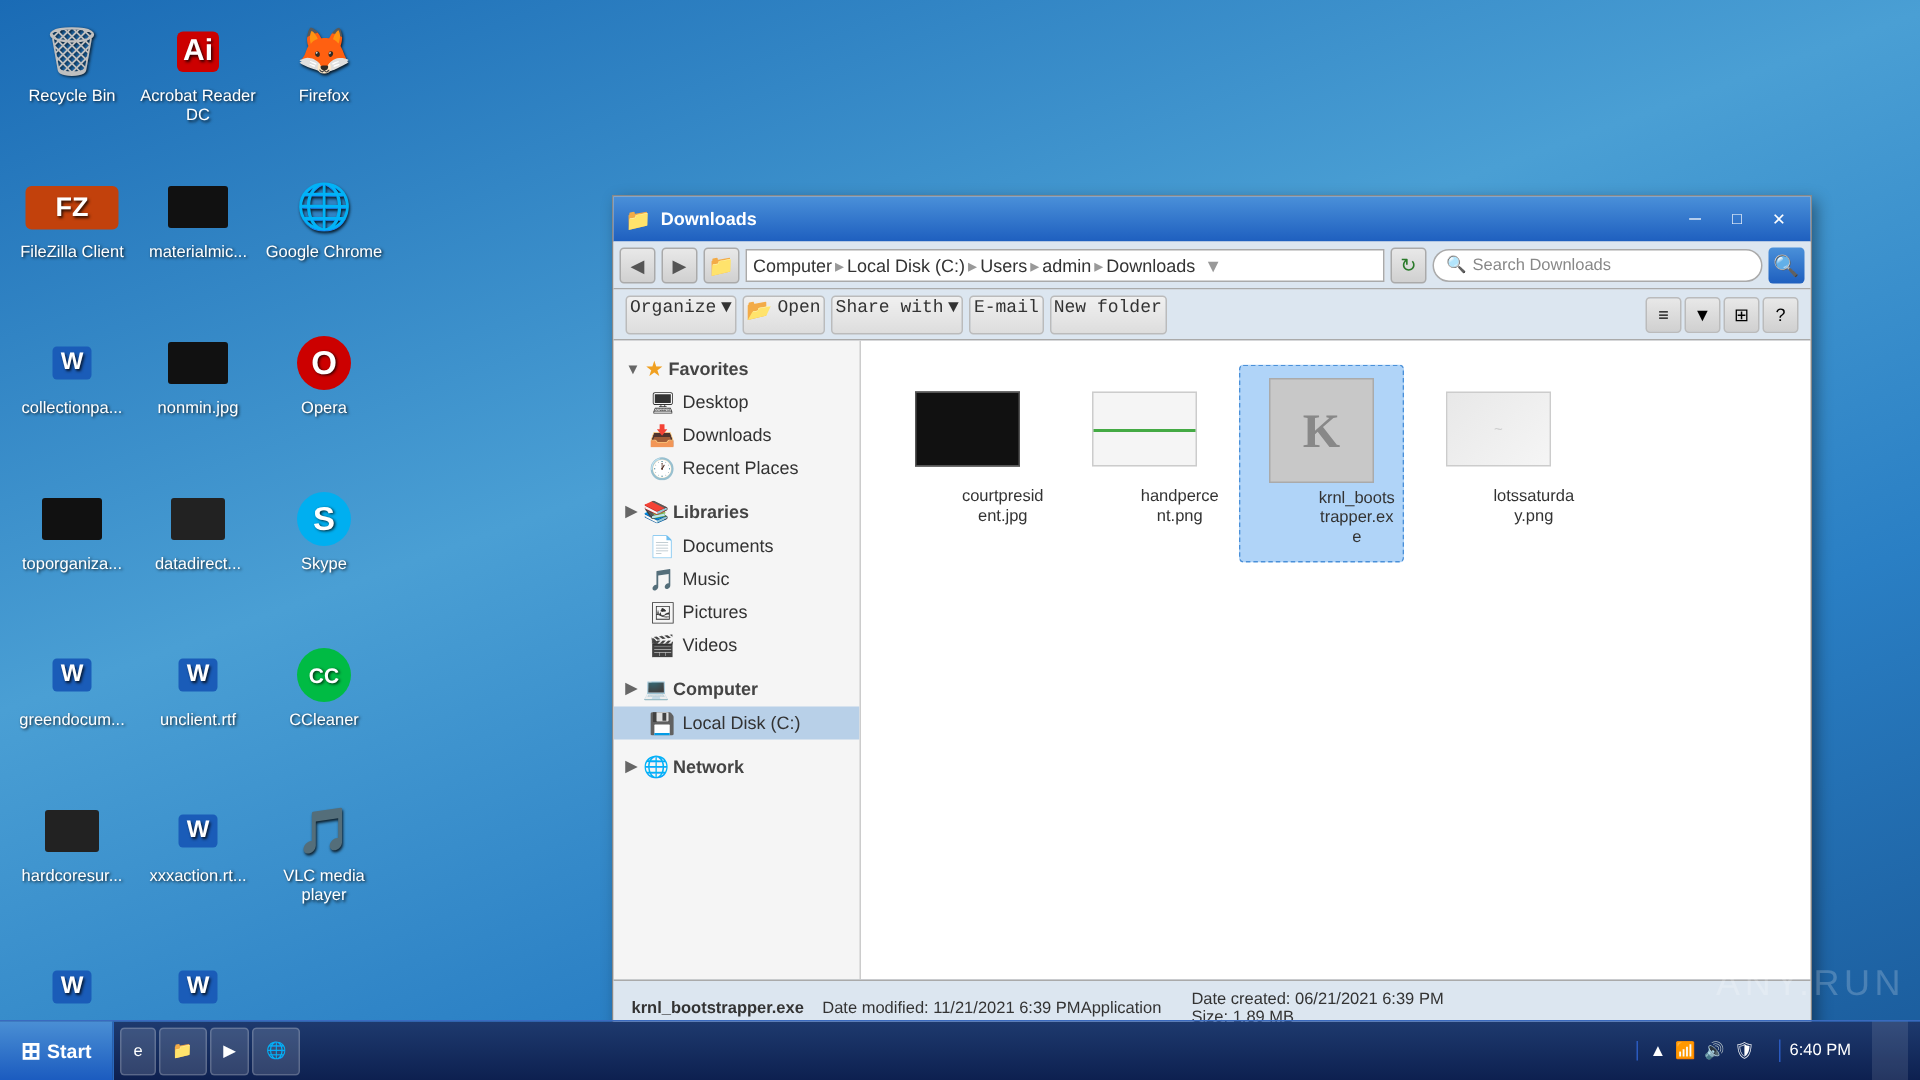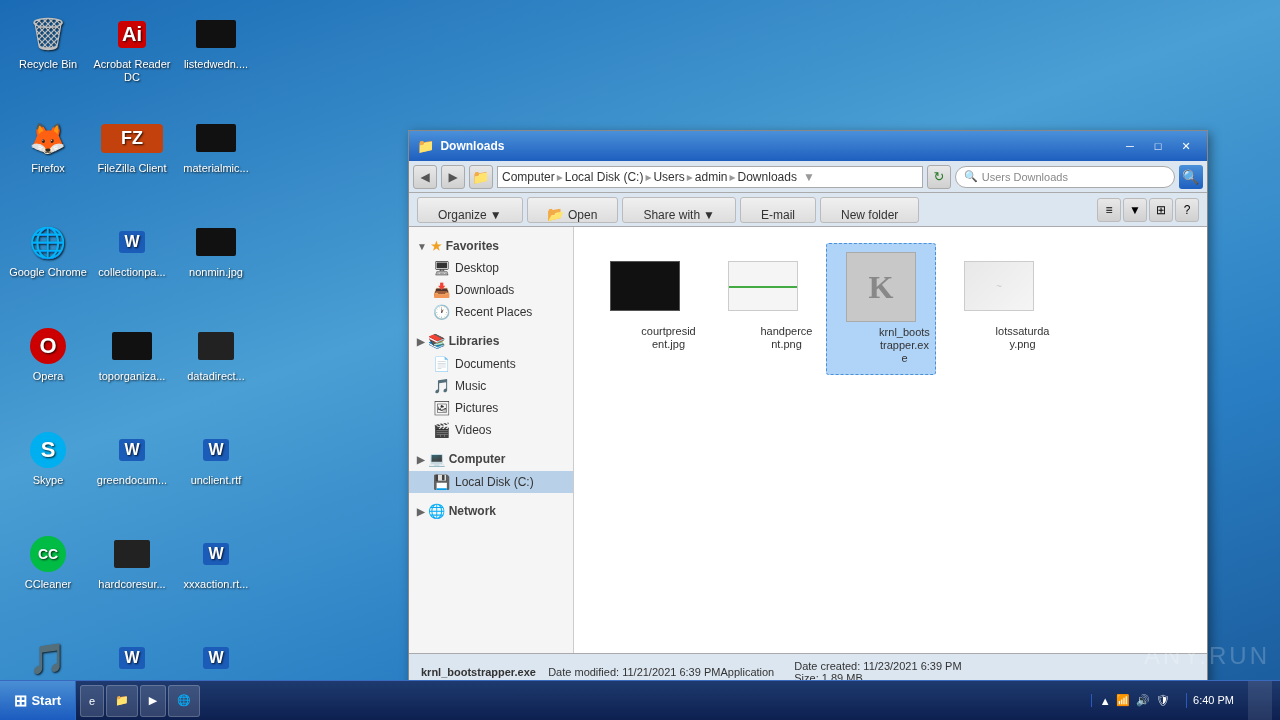--- a/index.html
+++ b/index.html
@@ -242,30 +242,31 @@
       background: #dce6f0;
       display: flex;
       align-items: center;
       padding: 0 8px;
       gap: 4px;
       border-bottom: 1px solid #aaa;
       flex-shrink: 0;
     }
     .tool-btn {
       height: 26px;
-      padding: 0 20px;
+      padding: 0 2px;
       background: linear-gradient(to bottom, #f0f0f0, #ddd);
       border: 1px solid #bbb;
       border-radius: 3px;
       display: flex;
-      align-items: flex-end;
+      align-items: flex-start;
       gap: 3px;
       cursor: pointer;
       font-size: 12px;
       color: #333;
+      font-family: Liberation Mono, monospace;
     }
     .view-controls {
       margin-left: auto;
       display: flex;
       align-items: center;
       gap: 2px;
     }
 
     
     .explorer-main {
@@ -435,26 +436,20 @@
       <div class="icon-img">
         <span class="recycle-bin-icon">🗑</span>
       </div>
       <span class="icon-label">Recycle Bin</span>
     </div>
     <div class="desktop-icon">
       <div class="icon-img">
         <div class="acrobat-icon">Ai</div>
       </div>
       <span class="icon-label">Acrobat Reader DC</span>
-    </div>
-    <div class="desktop-icon">
-      <div class="icon-img">
-        <div class="black-icon"></div>
-      </div>
-      <span class="icon-label">listedwedn....</span>
     </div>
 
     <div class="desktop-icon">
       <div class="icon-img">
         <span style="font-size:30px;">🦊</span>
       </div>
       <span class="icon-label">Firefox</span>
     </div>
     <div class="desktop-icon">
       <div class="icon-img">
@@ -601,21 +596,21 @@
         <span class="path-sep"> ▸ </span>
       </span>
       <span class="path-segment">
         <span>Downloads</span>
       </span>
       <span style="color:#999;margin-left:4px;">▼</span>
     </div>
     <div class="refresh-btn">↻</div>
     <div class="search-box">
       <span style="color:#aaa;">🔍</span>
-      <span style="font-size:11px;color:#888;">Users Downloads</span>
+      <span style="font-size:11px;color:#888;">Search Downloads</span>
     </div>
     <div style="width:24px;height:24px;background:linear-gradient(to bottom,#4a90d9,#1e5fbf);border-radius:3px;display:flex;align-items:center;justify-content:center;cursor:pointer;font-size:14px;color:white;">🔍</div>
   </div>
 
   <div class="toolbar">
     <div class="tool-btn">
       <span>Organize</span>
       <span>▼</span>
     </div>
     <div class="tool-btn">
@@ -742,21 +737,21 @@
   <div class="status-bar">
     <div class="status-left">
       <span>
         <strong>krnl_bootstrapper.exe</strong>
         &nbsp;&nbsp;
         <span>Date modified: 11/21/2021 6:39 PM</span>
       </span>
       <span>Application</span>
     </div>
     <div class="status-right">
-      <span>Date created: 11/23/2021 6:39 PM</span>
+      <span>Date created: 06/21/2021 6:39 PM</span>
       <span>Size: 1.89 MB</span>
     </div>
   </div>
 
 </div>
 
 <div class="watermark">ANY.RUN</div>
 
 <div class="taskbar">
   <div class="start-button">

